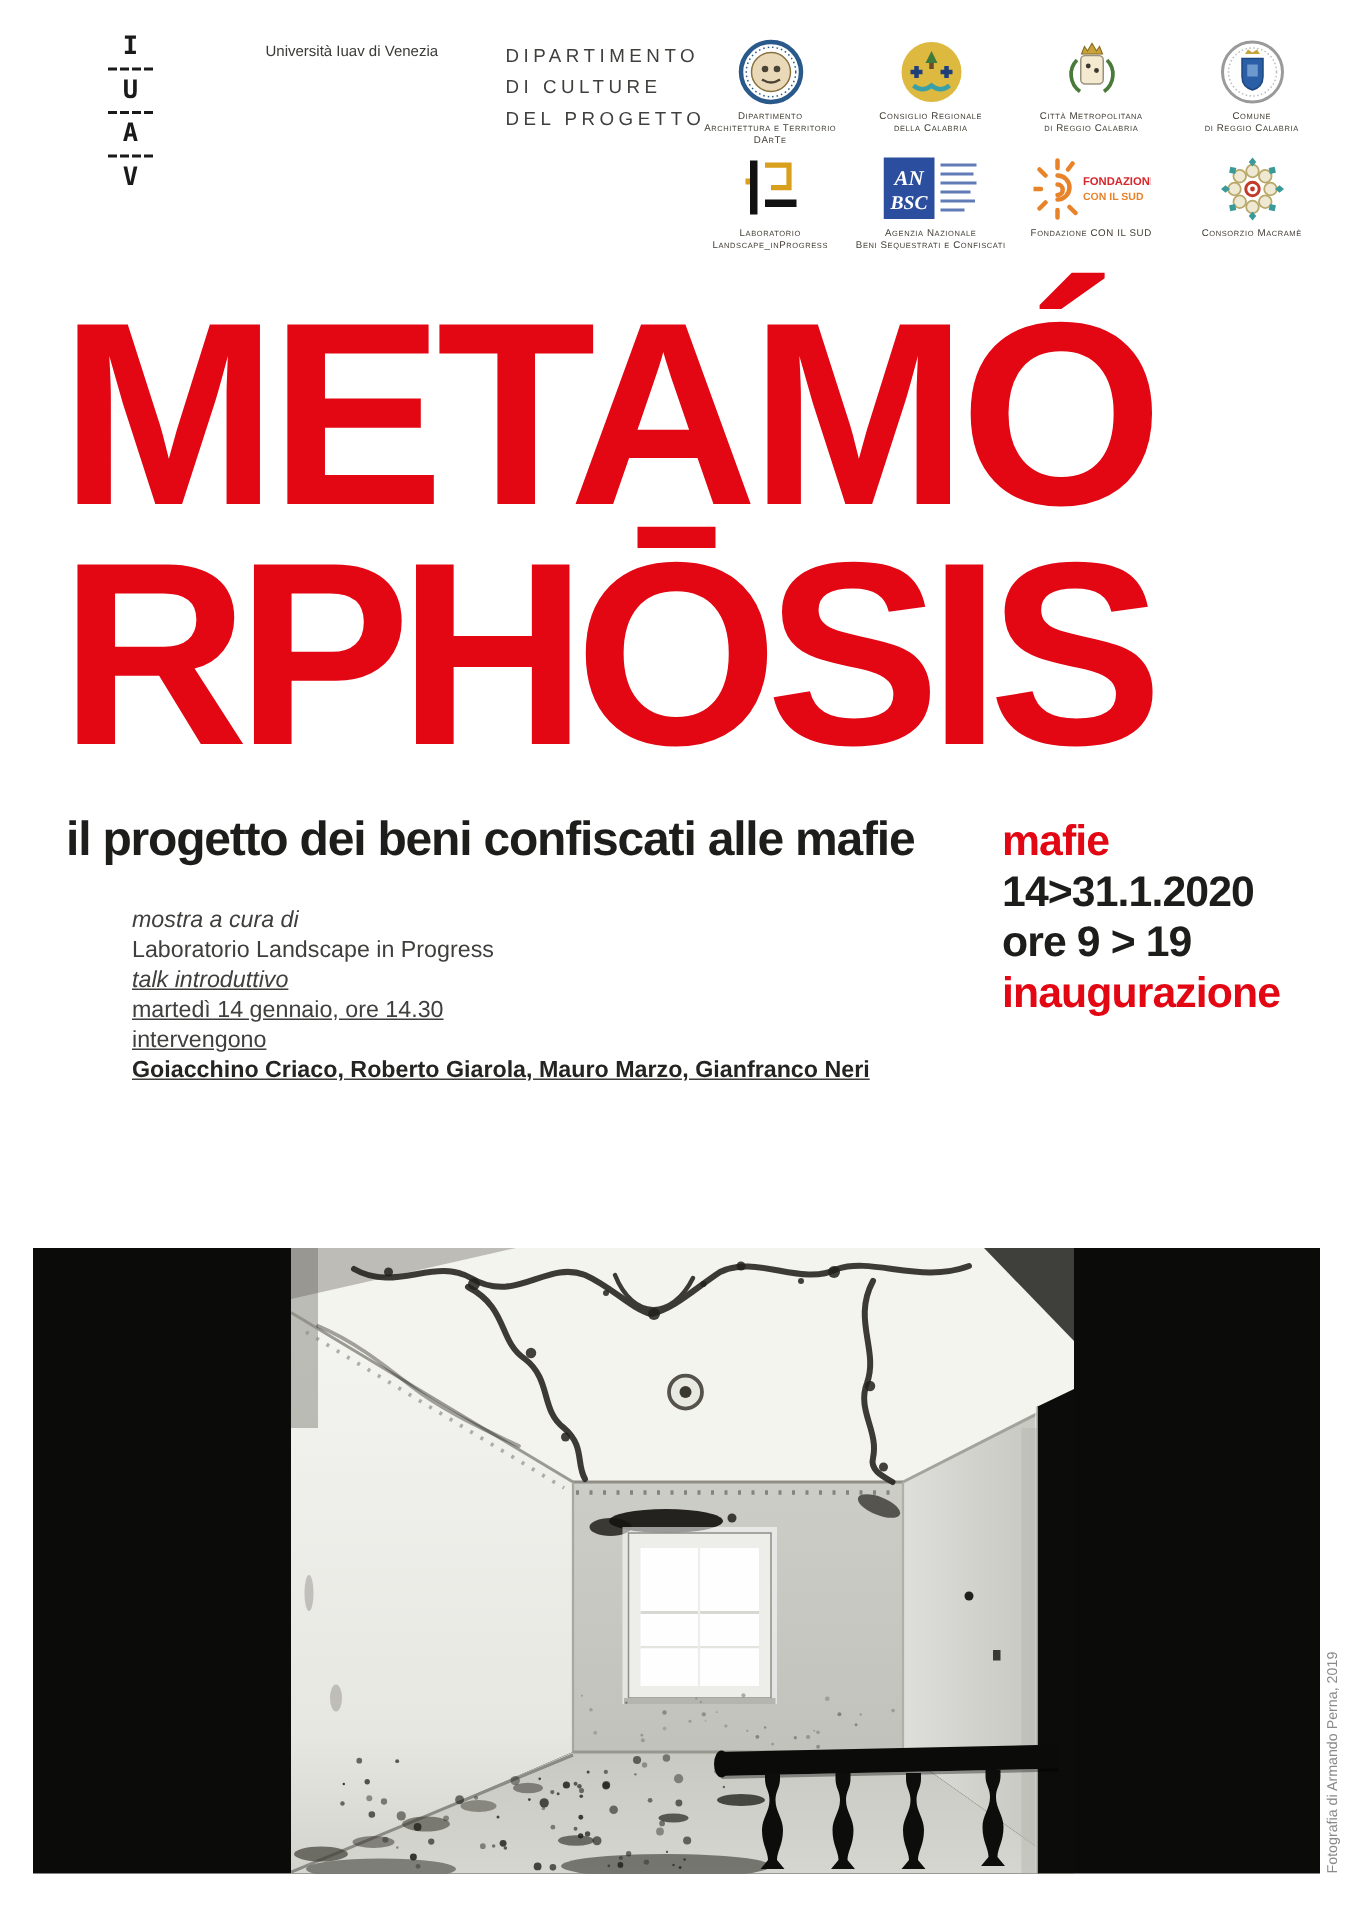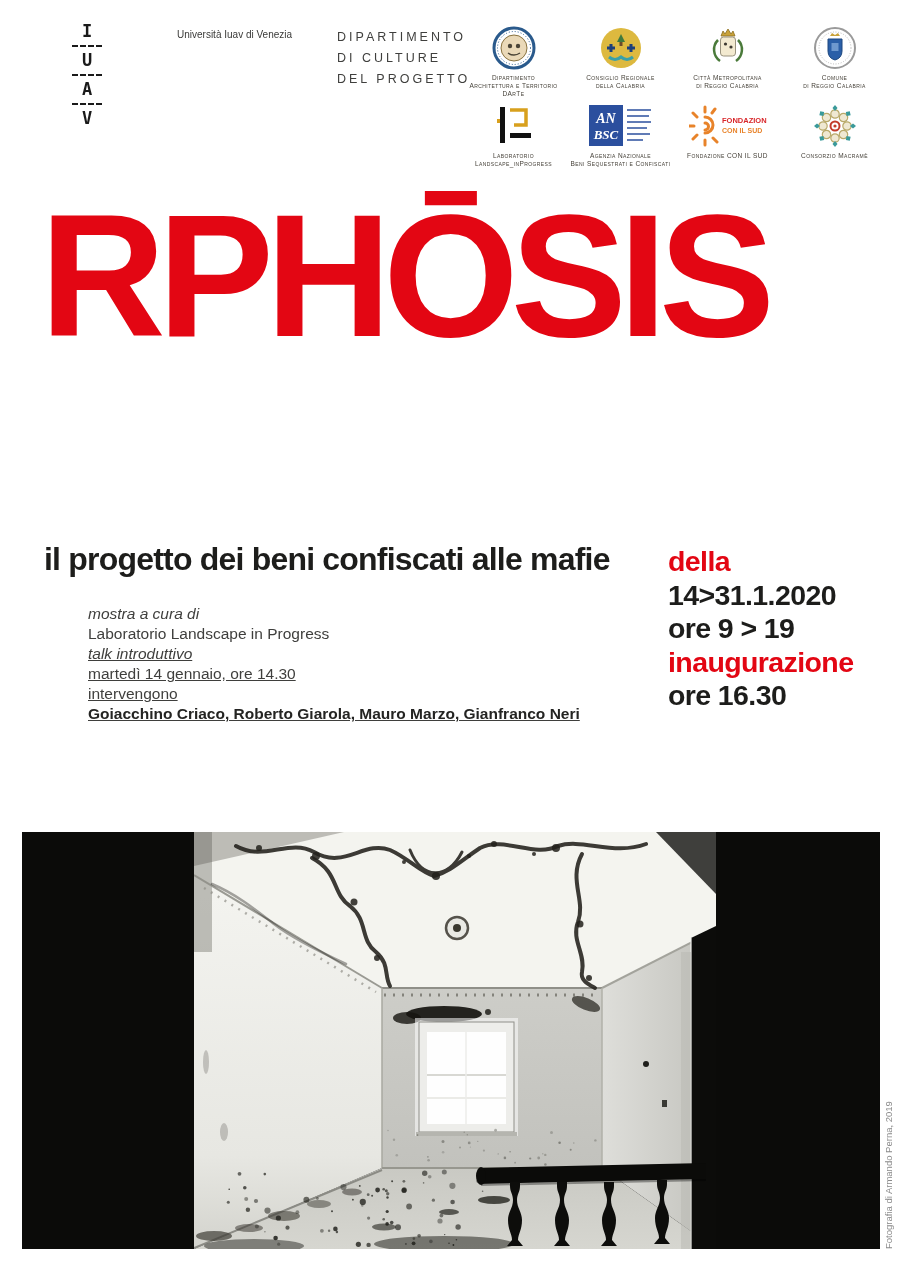--- a/index.html
+++ b/index.html
@@ -218,31 +218,31 @@
         </svg>
       </div>
       <div class="pcap">
         <div>Consorzio Macramè</div>
         <div></div>
       </div>
     </div>
   </div>
 
   <h1 class="title">
+    <div class="l1">METAMÓ</div>
     <div class="l2">RPHŌSIS</div>
   </h1>
 
   <div class="subtitle">il progetto dei beni confiscati alle mafie</div>
 
   <div class="event">
-    <div class="red">della</div>
+    <div class="red">mafie</div>
     <div class="black">14&gt;31.1.2020</div>
     <div class="black">ore 9 &gt; 19</div>
     <div class="red">inaugurazione</div>
-    <div class="black">ore 16.30</div>
   </div>
 
   <div class="details">
     <div class="grp1">
       <div class="it">mostra a cura di</div>
       <div>Laboratorio Landscape in Progress</div>
     </div>
     <div class="grp2">
       <div class="it">talk introduttivo</div>
       <div>martedì 14 gennaio, ore 14.30</div>

